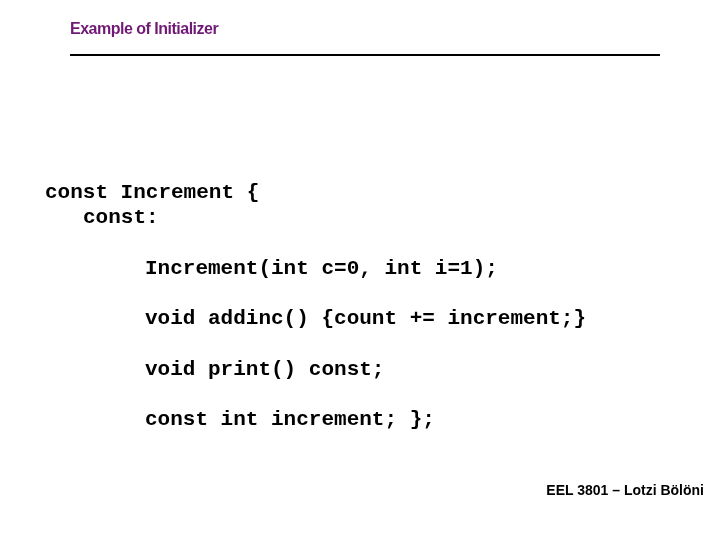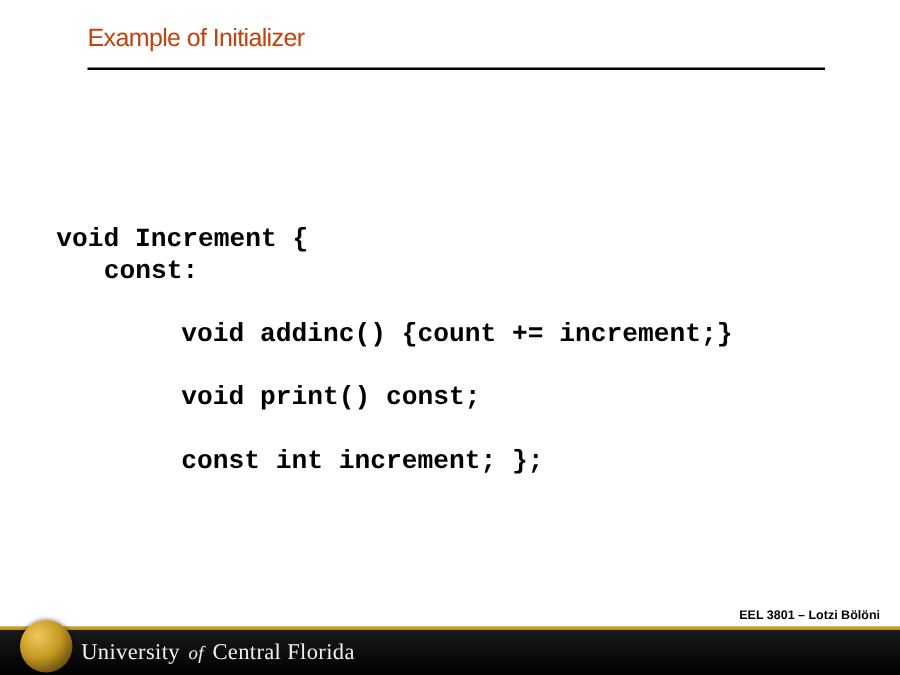--- a/index.html
+++ b/index.html
@@ -13,23 +13,23 @@
   }
   .slide {
     width: 100%;
     height: 100%;
     position: relative;
   }
   .title {
     position: absolute;
     top: 20px;
     left: 70px;
-    font-size: 20px;
-    font-weight: 400;
-    color: #c2410c;
+    font-size: 16px;
+    font-weight: 700;
+    color: #701a75;
     letter-spacing: -0.5px;
   }
   .title-underline {
     position: absolute;
     top: 54px;
     left: 70px;
     width: 590px;
     height: 2px;
     background: #000;
   }
@@ -90,51 +90,42 @@
   }
   .uni-name .of {
     font-style: italic;
     font-size: 15px;
     margin: 0 2px;
   }
   .course {
     position: absolute;
     right: 16px;
     bottom: 42px;
-    font-size: 10px;
+    font-size: 14px;
     font-weight: bold;
     color: #000;
   }
 </style>
 </head>
 <body>
 
 <div class="slide">
 
   <div class="title">Example of Initializer</div>
   <div class="title-underline"></div>
 
   <div class="code">
-<span>void Increment {</span>
+<span>const Increment {</span>
 <span class="indent1">const:</span>
+<span class="indent2">Increment(int c=0, int i=1);</span>
 <span class="indent2">void addinc() {count += increment;}</span>
 <span class="indent2">void print() const;</span>
 <span class="indent2">const int increment; };</span>
 
 
 
 
   </div>
 
   <div class="course">EEL 3801 – Lotzi Bölöni</div>
 
-  <div class="footer">
-    <div class="gold-line"></div>
-    <div class="footer-bar"></div>
-    <div class="logo"></div>
-    <div class="uni-name">
-      <span>University</span>
-      <span class="of">of</span>
-      <span>Central Florida</span>
-    </div>
-  </div>
 
 </div>
 
 </body></html>

